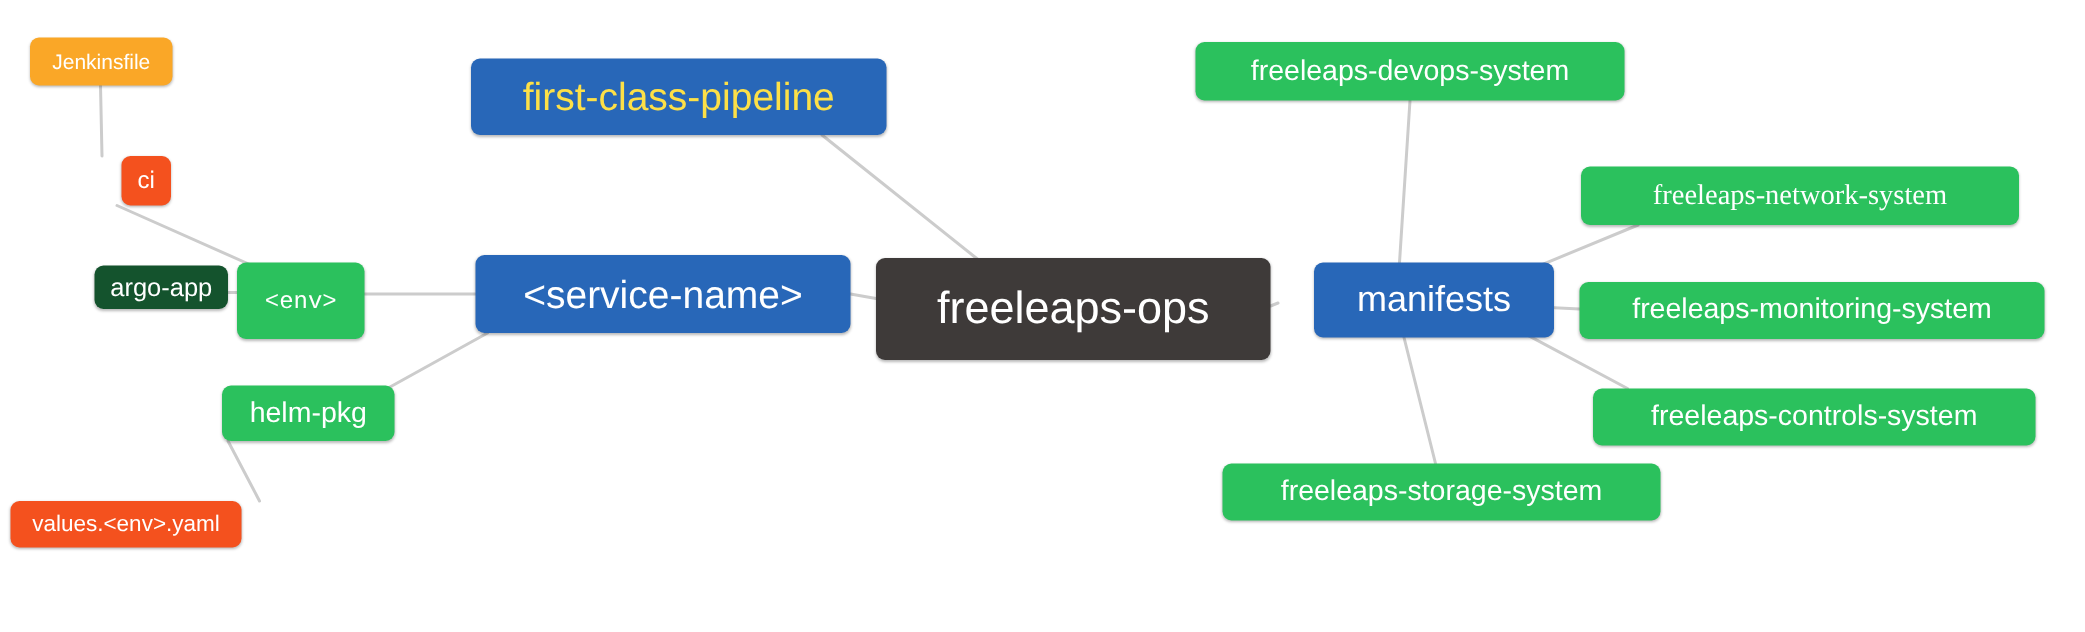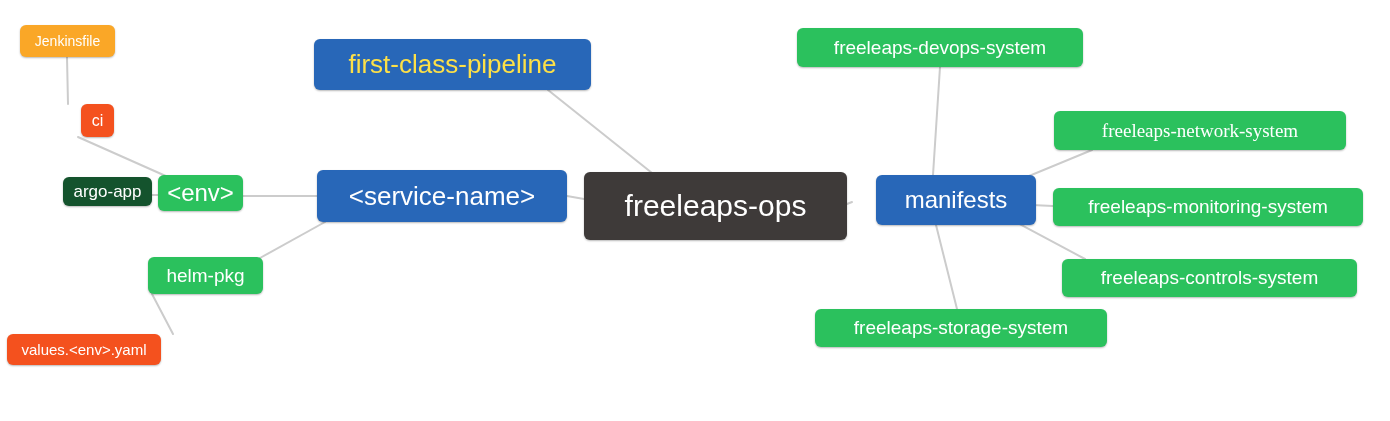--- a/index.html
+++ b/index.html
@@ -57,21 +57,21 @@
       <line x1="1012" y1="183" x2="1092" y2="150" stroke="#cccccc" stroke-width="2"></line>
       <line x1="1012" y1="204" x2="1053" y2="206" stroke="#cccccc" stroke-width="2"></line>
       <line x1="1012" y1="220" x2="1085" y2="259" stroke="#cccccc" stroke-width="2"></line>
       <line x1="936" y1="225" x2="957" y2="309" stroke="#cccccc" stroke-width="2"></line>
     </svg>
   <div id="nodes-layer">
       <div class="node" style="left: 584px; top: 172px; width: 263px; height: 68px; font-size: 30px; background: rgb(62, 58, 57); color: rgb(255, 255, 255);">freeleaps-ops</div>
       <div class="node" style="left: 314px; top: 39px; width: 277px; height: 51px; font-size: 26px; background: rgb(40, 103, 184); color: #fde047;">first-class-pipeline</div>
       <div class="node" style="left: 317px; top: 170px; width: 250px; height: 52px; font-size: 26px; background: rgb(40, 103, 184); color: rgb(255, 255, 255);">&lt;service-name&gt;</div>
       <div class="node" style="left: 852px; top: 175px; width: 160px; height: 50px; font-size: 24px; background: rgb(40, 103, 184); color: rgb(255, 255, 255); margin-left: 24px;">manifests</div>
-      <div class="node" style="left: 158px; top: 175px; width: 85px; height: 36px; font-size: 24px; background: rgb(43, 193, 93); color: rgb(255, 255, 255);">&lt;env&gt;</div>
+      <div class="node" style="left: 158px; top: 175px; width: 85px; height: 51px; font-size: 16px; background: rgb(43, 193, 93); color: rgb(255, 255, 255); font-family: Liberation Mono, monospace;">&lt;env&gt;</div>
       <div class="node" style="left: 148px; top: 257px; width: 115px; height: 37px; font-size: 19px; background: rgb(43, 193, 93); color: rgb(255, 255, 255);">helm-pkg</div>
       <div class="node" style="left: 31px; top: 177px; width: 89px; height: 29px; font-size: 17px; background: #14532d; color: rgb(255, 255, 255); margin-left: 32px;">argo-app</div>
       <div class="node" style="left: 53px; top: 104px; width: 33px; height: 33px; font-size: 16px; background: rgb(244, 81, 30); color: rgb(255, 255, 255); margin-left: 28px;">ci</div>
       <div class="node" style="left: 20px; top: 25px; width: 95px; height: 32px; font-size: 14px; background: rgb(250, 167, 39); color: rgb(255, 255, 255);">Jenkinsfile</div>
       <div class="node" style="left: 7px; top: 334px; width: 154px; height: 31px; font-size: 15px; background: rgb(244, 81, 30); color: rgb(255, 255, 255);">values.&lt;env&gt;.yaml</div>
       <div class="node" style="left: 797px; top: 28px; width: 286px; height: 39px; font-size: 19px; background: rgb(43, 193, 93); color: rgb(255, 255, 255);">freeleaps-devops-system</div>
       <div class="node" style="left: 1054px; top: 111px; width: 292px; height: 39px; font-size: 19px; background: rgb(43, 193, 93); color: rgb(255, 255, 255); font-family: Liberation Serif, serif;">freeleaps-network-system</div>
       <div class="node" style="left: 1053px; top: 188px; width: 310px; height: 38px; font-size: 19px; background: rgb(43, 193, 93); color: rgb(255, 255, 255);">freeleaps-monitoring-system</div>
       <div class="node" style="left: 1062px; top: 259px; width: 295px; height: 38px; font-size: 19px; background: rgb(43, 193, 93); color: rgb(255, 255, 255);">freeleaps-controls-system</div>
       <div class="node" style="left: 815px; top: 309px; width: 292px; height: 38px; font-size: 19px; background: rgb(43, 193, 93); color: rgb(255, 255, 255);">freeleaps-storage-system</div>

